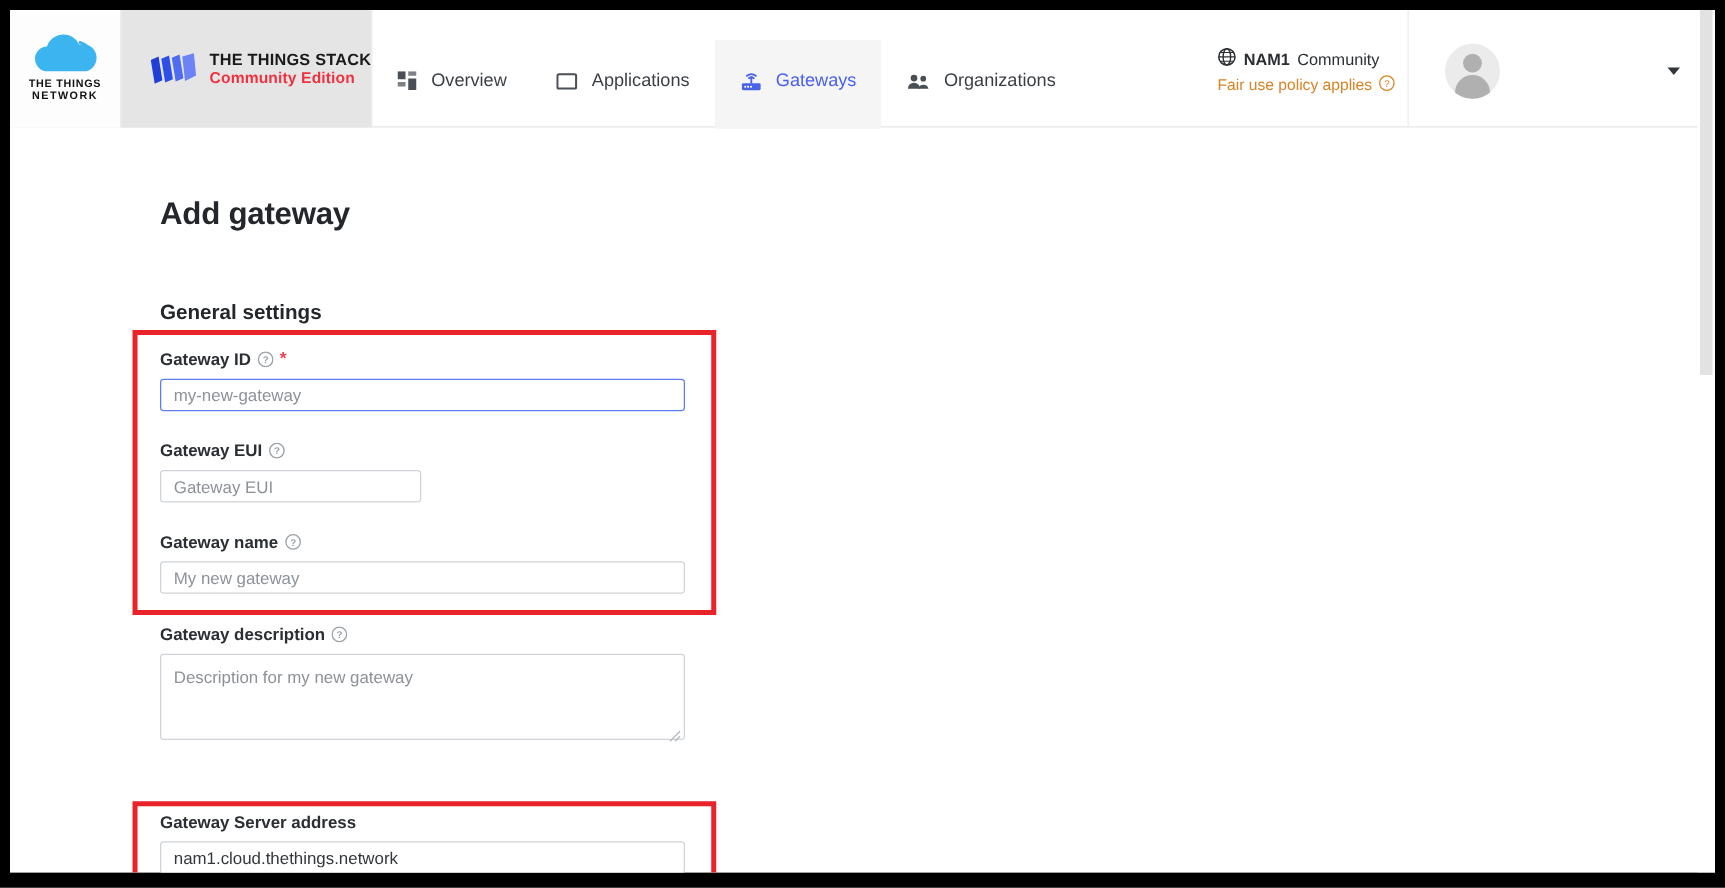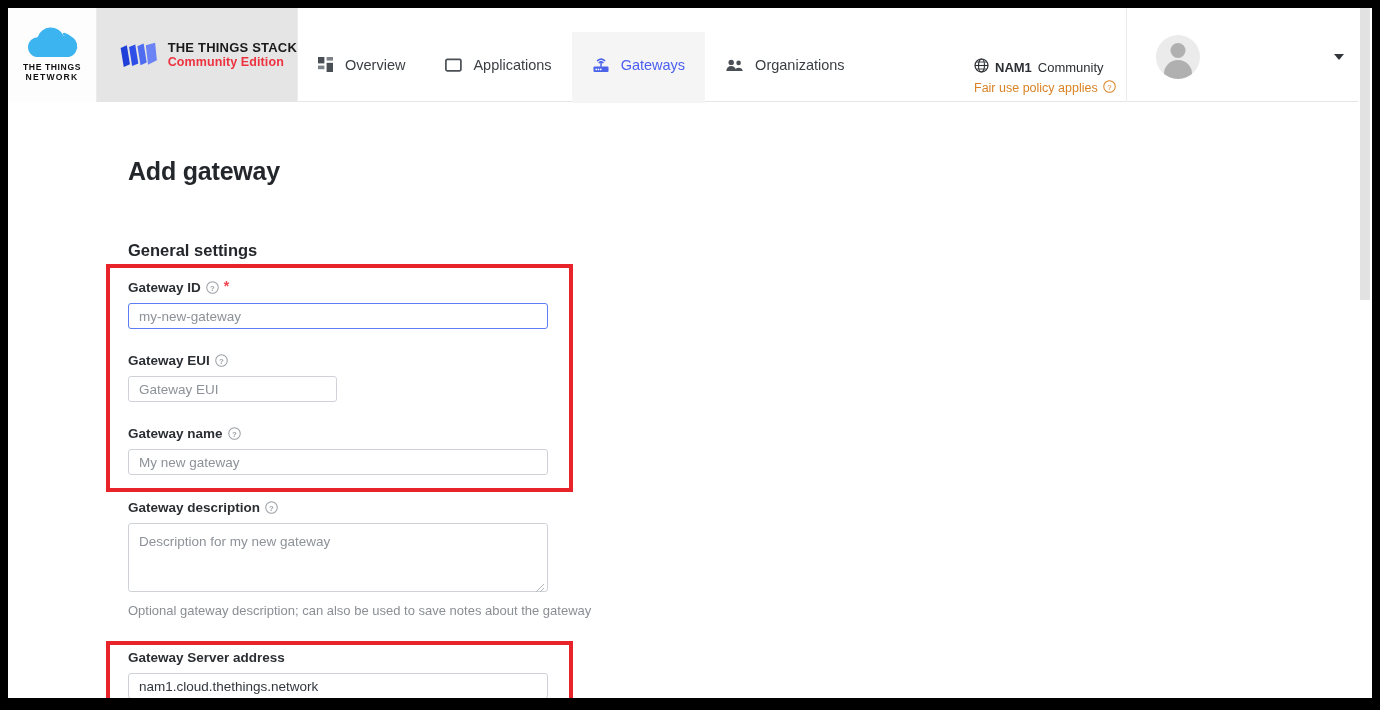--- a/index.html
+++ b/index.html
@@ -75,21 +75,21 @@
   .navitem .nav-ico { position: relative; top: -7px; display: flex; align-items: center; }
   .navitem.active { background: #f5f5f5; color: #4a5ef0; }
   .navitem.active::after {
     content: ""; position: absolute; left: 0; bottom: 0;
     width: 100%; height: 3px; background: #3f65f2;
   }
 
   
   #cluster {
     position: absolute; left: 966px; top: 30px;
-    width: 152px; text-align: right; margin-top: 20px;
+    width: 152px; text-align: right;
   }
   .cluster-row1 {
     display: flex; align-items: center; gap: 6px;
     font-size: 13px; color: #2b2f33; white-space: nowrap;
   }
   .cluster-name { font-weight: bold; }
   .cluster-row2 {
     margin-top: 4px; display: flex; align-items: center; gap: 5px;
     font-size: 12.5px; color: #d98324; white-space: nowrap; cursor: pointer;
   }
@@ -366,21 +366,20 @@
           </svg>
         </span>
       </div>
       <div style="position:relative; width:420px;">
         <textarea class="finput" placeholder="Description for my new gateway" style=""></textarea>
         <svg class="resize-grip" viewBox="0 0 11 11">
           <line x1="10" y1="2" x2="2" y2="10" stroke="#b3b8bd" stroke-width="1"></line>
           <line x1="10" y1="6" x2="6" y2="10" stroke="#b3b8bd" stroke-width="1"></line>
         </svg>
       </div>
-      <div class="fhelp">Optional gateway description; can also be used to save notes about the gateway</div>
     </div>
 
     <div class="field" style="top:547px">
       <div class="flabel">
         <span>Gateway Server address</span>
       </div>
       <input class="finput filled" style="width: 420px;" value="nam1.cloud.thethings.network">
     </div>
 
   </div>

